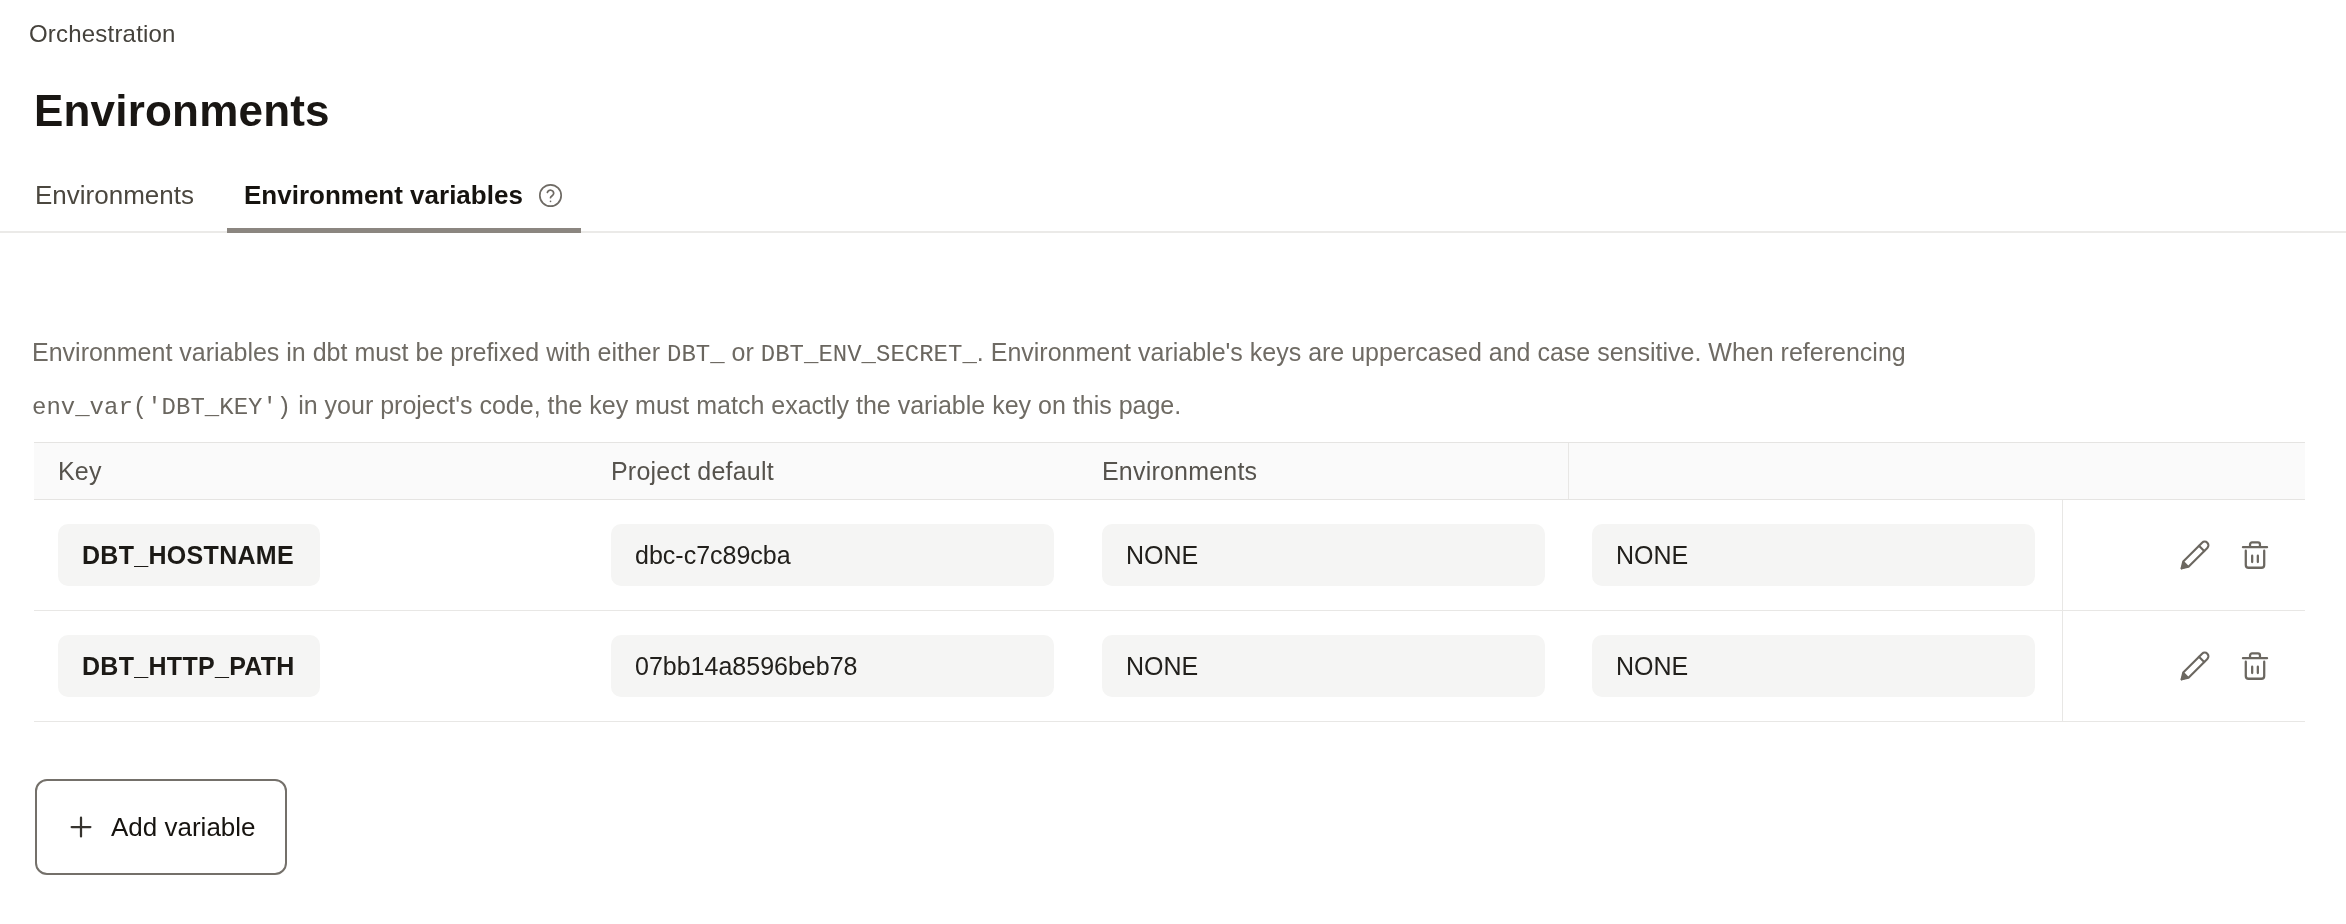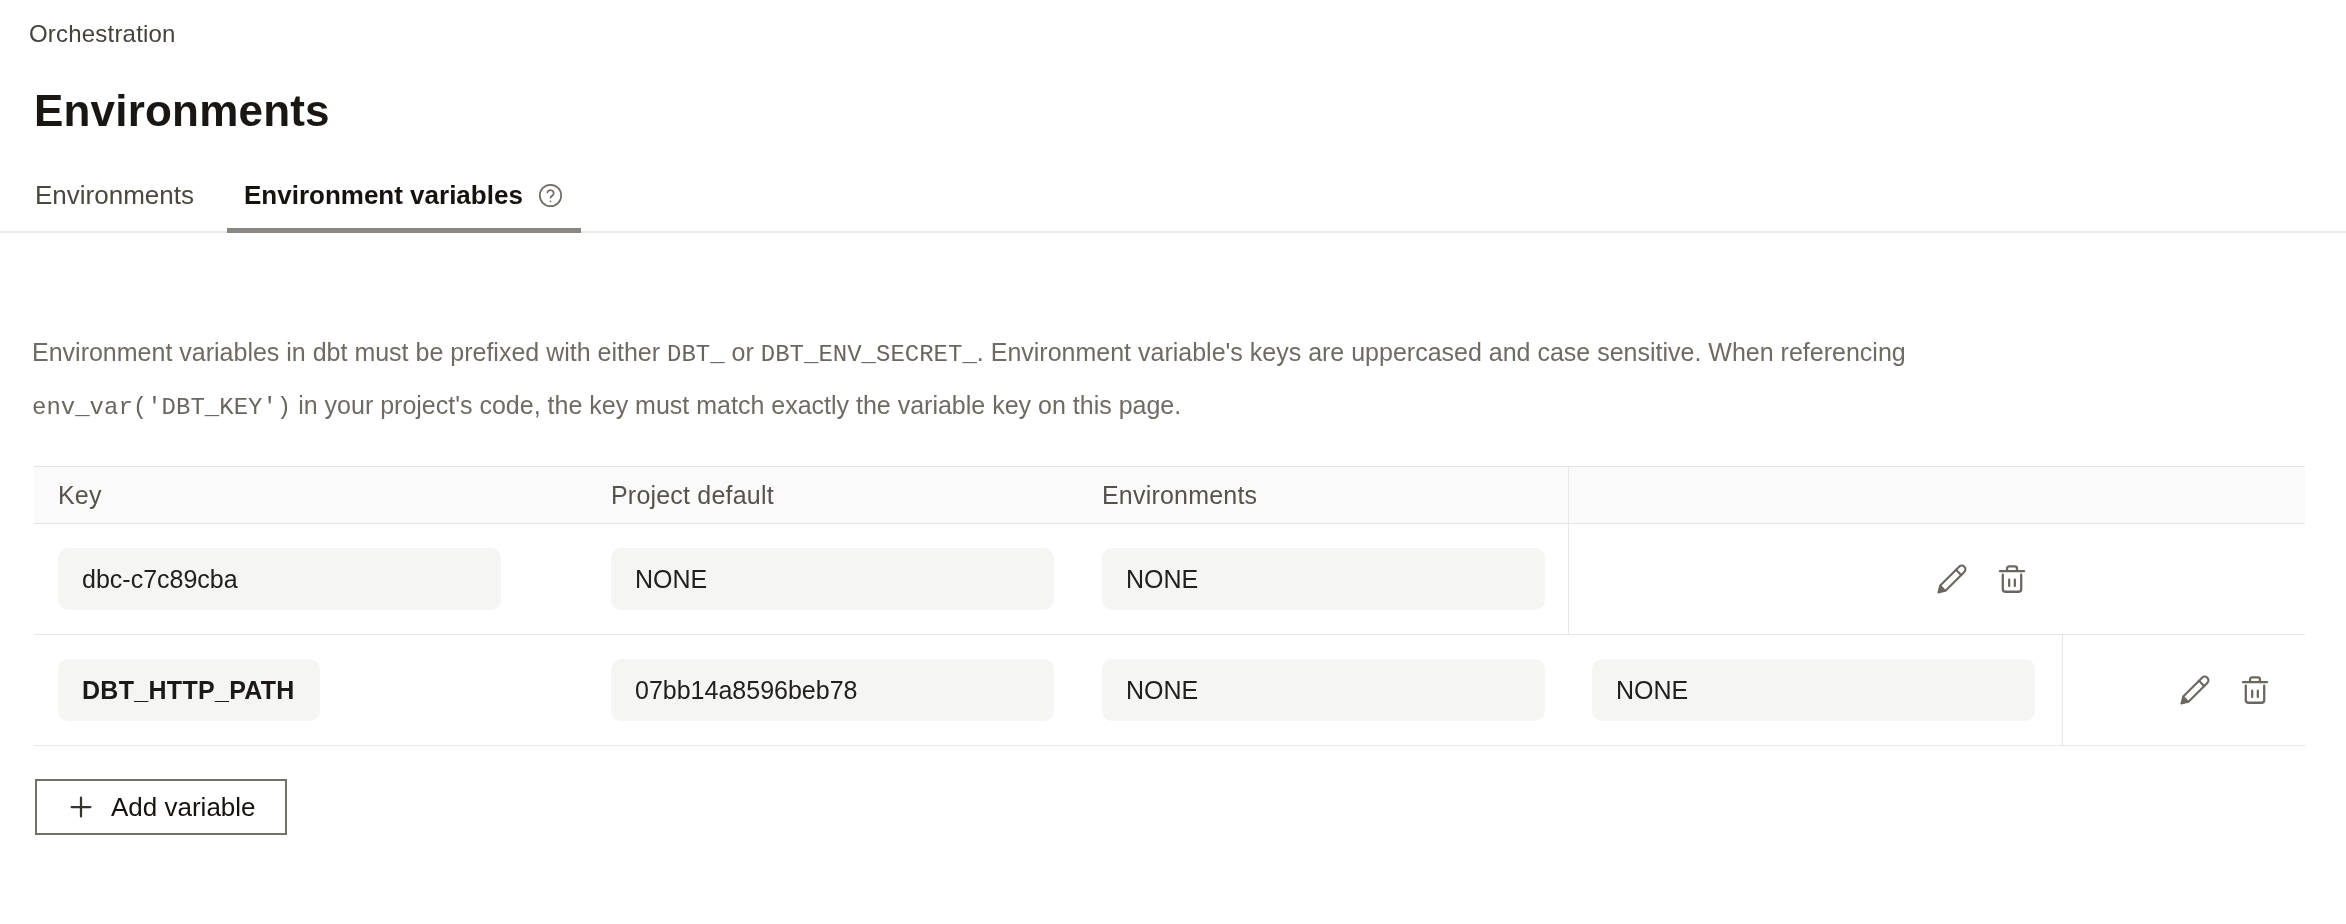--- a/index.html
+++ b/index.html
@@ -40,21 +40,21 @@
   .description {
     position: absolute; left: 32px; top: 327px; max-width: 2090px;
     font-size: 25px; line-height: 50px; color: #6f6b64;
   }
   .description .code {
     font-family: "Liberation Mono", monospace;
     font-size: 24px; color: #6a665f;
   }
 
   
-  .var-table { position: absolute; left: 34px; top: 466px; width: 2271px; }
+  .var-table { position: absolute; left: 34px; top: 442px; width: 2271px; }
   .thead {
     display: grid; grid-template-columns: 553px 491px 490px 494px 1fr;
     height: 58px; align-items: center;
     background: #fafafa;
     border-top: 1px solid #e5e4e2;
     border-bottom: 1px solid #e5e4e2;
   }
   .th {
     padding-left: 24px;
     font-size: 25px; font-weight: 500; color: #56534d; letter-spacing: 0.2px;
@@ -82,23 +82,23 @@
   .icon-btn {
     width: 36px; height: 36px; border: none; background: transparent;
     color: #6b6760; cursor: pointer; padding: 0;
     display: inline-flex; align-items: center; justify-content: center;
   }
   .icon-btn svg { width: 34px; height: 34px; }
 
   
   .add-btn {
     position: absolute; left: 35px; top: 779px;
-    height: 56px; padding: 0 29px;
+    height: 96px; padding: 0 29px;
     display: inline-flex; align-items: center; gap: 15px;
-    background: #ffffff; border: 2px solid #74706a; border-radius: 0;
+    background: #ffffff; border: 2px solid #74706a; border-radius: 12px;
     font-family: "Liberation Sans", sans-serif;
     font-size: 26px; font-weight: 500; color: #16130f;
     cursor: pointer;
   }
   .plus-icon { display: inline-flex; width: 30px; height: 30px; color: #36332e; }
   .plus-icon svg { width: 100%; height: 100%; }
 </style>
 </head>
 <body>
 
@@ -127,20 +127,23 @@
 <div class="var-table">
   <div class="thead">
     <div class="th">Key</div>
     <div class="th">Project default</div>
     <div class="th">Environments</div>
     <div class="th actions-col"></div>
   </div>
 
   <div class="trow">
     <div class="cell">
+      <span class="chip key">DBT_HOSTNAME</span>
+    </div>
+    <div class="cell">
       <span class="chip value">dbc-c7c89cba</span>
     </div>
     <div class="cell">
       <span class="chip value">NONE</span>
     </div>
     <div class="cell">
       <span class="chip value">NONE</span>
     </div>
     <div class="actions-cell">
       <button class="icon-btn">

